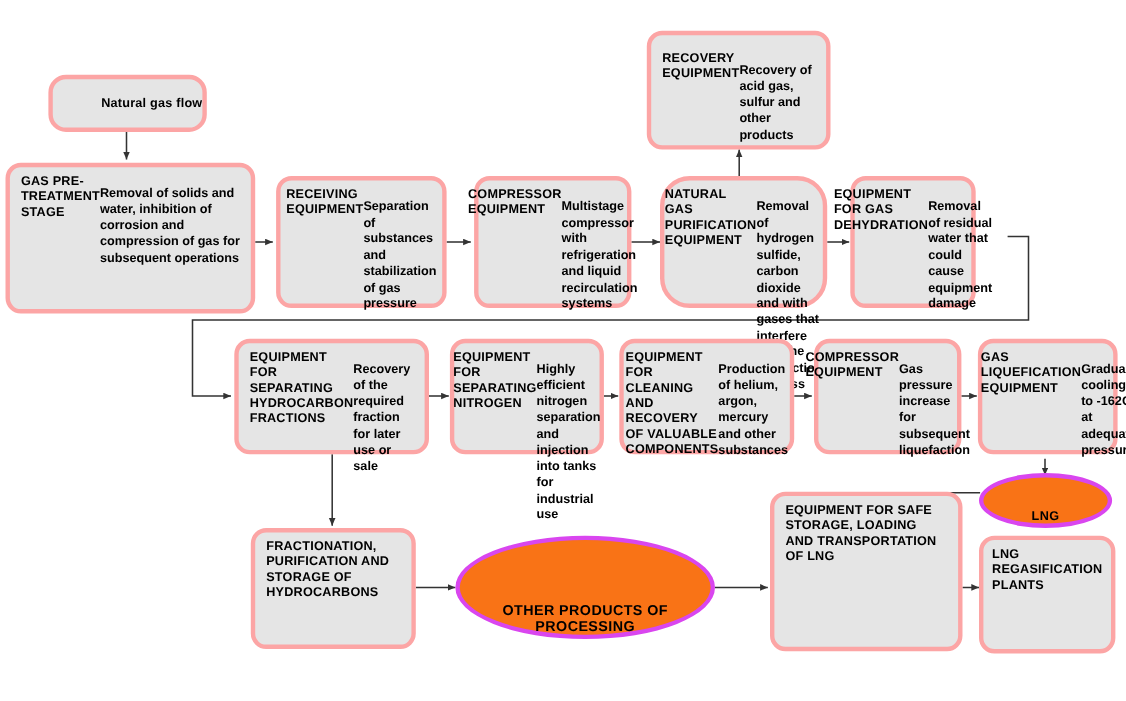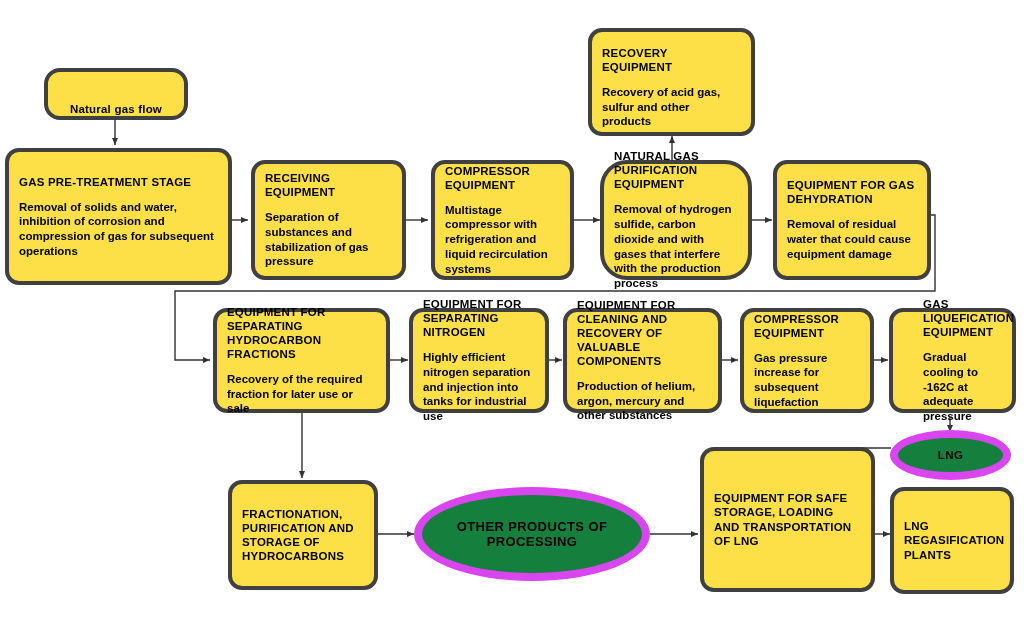--- a/index.html
+++ b/index.html
@@ -23,25 +23,25 @@
     position: absolute;
     left: 0;
     top: 0;
     width: 1024px;
     height: 637px;
     pointer-events: none;
   }
   .node {
     position: absolute;
     box-sizing: border-box;
-    background: #fde047;
-    border: 4px solid #404040;
+    background: #e5e5e5;
+    border: 4px solid #fca5a5;
     border-radius: 14px;
     display: flex;
-    flex-direction: column;
+    flex-direction: row;
     justify-content: center;
     z-index: 2;
   }
   .node.pad {
     padding: 6px 10px 6px 10px;
   }
   .node .title {
     font-weight: bold;
     font-size: 11.5px;
     line-height: 1.22;
@@ -63,25 +63,25 @@
   }
   .node.center-label .title {
     text-align: center;
   }
   .node.rounded-pill {
     border-radius: 16px;
   }
   .ellipse {
     position: absolute;
     box-sizing: border-box;
-    background: #15803d;
-    border: 8px solid #d946ef;
+    background: #f97316;
+    border: 4px solid #d946ef;
     border-radius: 50%;
     display: flex;
-    align-items: center;
+    align-items: flex-end;
     justify-content: center;
     z-index: 2;
   }
   .ellipse .title {
     font-weight: bold;
     font-size: 13px;
     color: #000000;
     text-align: center;
     letter-spacing: 0.4px;
   }
@@ -160,21 +160,21 @@
   <div class="node pad" style="left:588px;top:28px;width:167px;height:108px;justify-content:flex-start;padding-top:14px;">
     <div class="title">RECOVERY EQUIPMENT</div>
     <div class="desc">Recovery of acid gas, sulfur and other products</div>
   </div>
 
   <div class="node pad" style="left:600px;top:160px;width:152px;height:120px;border-radius:27px;">
     <div class="title">NATURAL GAS PURIFICATION EQUIPMENT</div>
     <div class="desc">Removal of hydrogen sulfide, carbon dioxide and with gases that interfere with the production process</div>
   </div>
 
-  <div class="node pad" style="left:773px;top:160px;width:158px;height:120px;">
+  <div class="node pad" style="left:773px;top:160px;width:114px;height:120px;">
     <div class="title">EQUIPMENT FOR GAS DEHYDRATION</div>
     <div class="desc">Removal of residual water that could cause equipment damage</div>
   </div>
 
   <div class="node pad" style="left:213px;top:308px;width:177px;height:105px;">
     <div class="title">EQUIPMENT FOR SEPARATING HYDROCARBON FRACTIONS</div>
     <div class="desc">Recovery of the required fraction for later use or sale</div>
   </div>
 
   <div class="node pad" style="left:409px;top:308px;width:140px;height:105px;">

